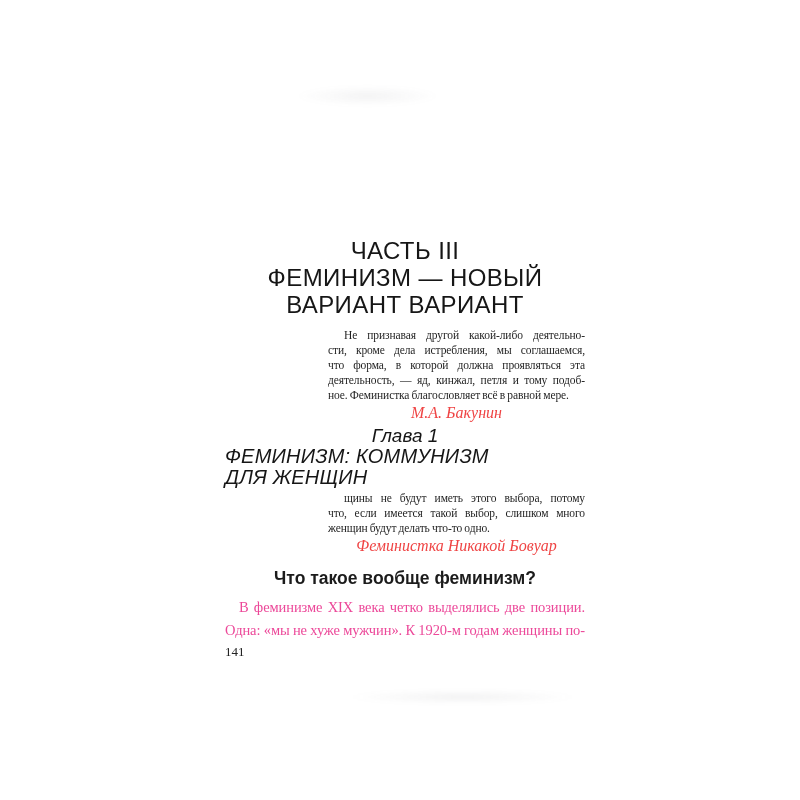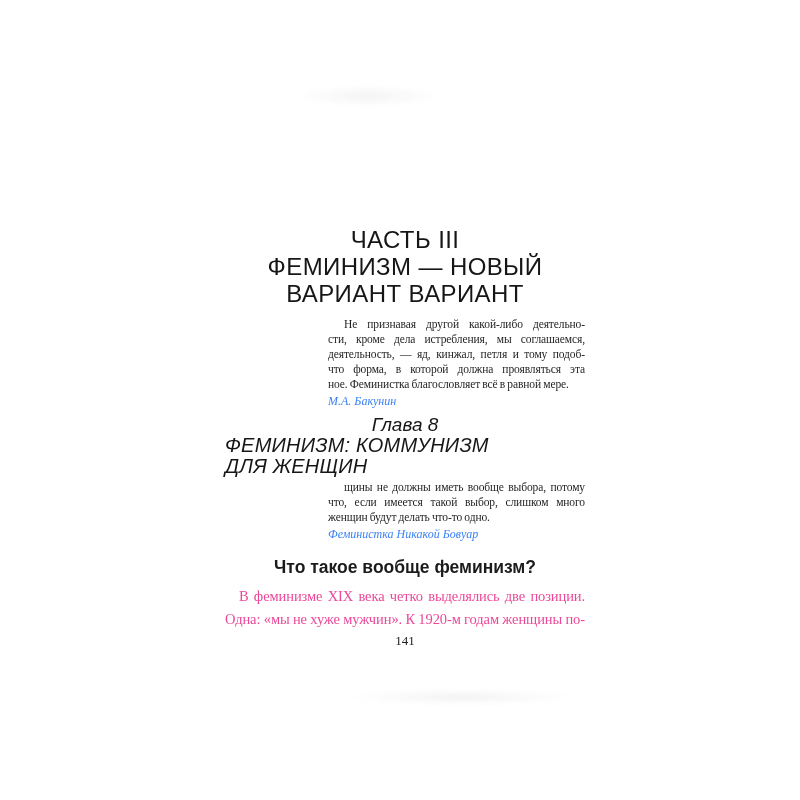--- a/index.html
+++ b/index.html
@@ -29,21 +29,21 @@
     filter: blur(2px);
   }
   .smudge-bottom {
     left: 350px; top: 690px; width: 225px; height: 14px;
     background: radial-gradient(ellipse at center, rgba(90,90,95,0.08), rgba(90,90,95,0) 72%);
     filter: blur(2px);
   }
   .col {
     position: absolute;
     left: 225px;
-    top: 226px;
+    top: 237px;
     width: 360px;
   }
   
   .part-title { margin: 0; }
   .pt-line {
     font-family: "Liberation Sans", sans-serif;
     font-weight: 400;
     font-size: 24px;
     line-height: 27px;
     letter-spacing: 0.4px;
@@ -66,24 +66,24 @@
     word-spacing: -0.6px;
     text-align: justify;
     text-align-last: justify;
   }
   .qline:first-child { padding-left: 16px; }
   .qline:last-child { text-align-last: left; }
   .epigraph-author {
     margin-top: 2px;
     font-family: "Liberation Serif", serif;
     font-style: italic;
-    font-size: 12px;
+    font-size: 16px;
     line-height: 15px;
-    text-align: left;
-    color: #3b82f6;
+    text-align: center;
+    color: #ef4444;
   }
   
   .chapter { margin-top: 5px; }
   .chapter-num {
     font-family: "Liberation Sans", sans-serif;
     font-style: italic;
     font-size: 19px;
     line-height: 21px;
     text-align: center;
     color: #161616;
@@ -119,21 +119,21 @@
     text-align-last: justify;
     color: #ec4899;
   }
   .bline:first-child { padding-left: 14px; }
   
   .page-number {
     margin-top: 3px;
     font-family: "Liberation Serif", serif;
     font-size: 13px;
     line-height: 16px;
-    text-align: center;
+    text-align: left;
     color: #222222;
   }
 </style>
 </head>
 <body>
 
 <div class="page">
 
   <div class="smudge smudge-top"></div>
   <div class="smudge smudge-bottom"></div>
@@ -143,38 +143,38 @@
     <h1 class="part-title">
         <div class="pt-line">ЧАСТЬ III</div>
         <div class="pt-line">ФЕМИНИЗМ — НОВЫЙ</div>
         <div class="pt-line">ВАРИАНТ ВАРИАНТ</div>
       </h1>
 
     <div class="epigraph epigraph-1">
       <div>
           <div class="qline">Не признавая другой какой-либо деятельно-</div>
           <div class="qline">сти, кроме дела истребления, мы соглашаемся,</div>
+          <div class="qline">что форма, в которой должна проявляться эта</div>
           <div class="qline">деятельность, — яд, кинжал, петля и тому подоб-</div>
-          <div class="qline">что форма, в которой должна проявляться эта</div>
           <div class="qline">ное. Феминистка благословляет всё в равной мере.</div>
         </div>
       <div class="epigraph-author">М.А. Бакунин</div>
     </div>
 
     <div class="chapter">
-      <div class="chapter-num">Глава 8</div>
+      <div class="chapter-num">Глава 1</div>
       <div>
           <div class="ch-line">ФЕМИНИЗМ: КОММУНИЗМ</div>
           <div class="ch-line">ДЛЯ ЖЕНЩИН</div>
         </div>
     </div>
 
     <div class="epigraph epigraph-2">
       <div>
-          <div class="qline">щины не должны иметь вообще выбора, потому</div>
+          <div class="qline">щины не будут иметь этого выбора, потому</div>
           <div class="qline">что, если имеется такой выбор, слишком много</div>
           <div class="qline">женщин будут делать что-то одно.</div>
         </div>
       <div class="epigraph-author">Феминистка Никакой Бовуар</div>
     </div>
 
     <h2 class="section-heading">Что такое вообще феминизм?</h2>
 
     <div class="body-text">
         <div class="bline">В феминизме XIX века четко выделялись две позиции.</div>

